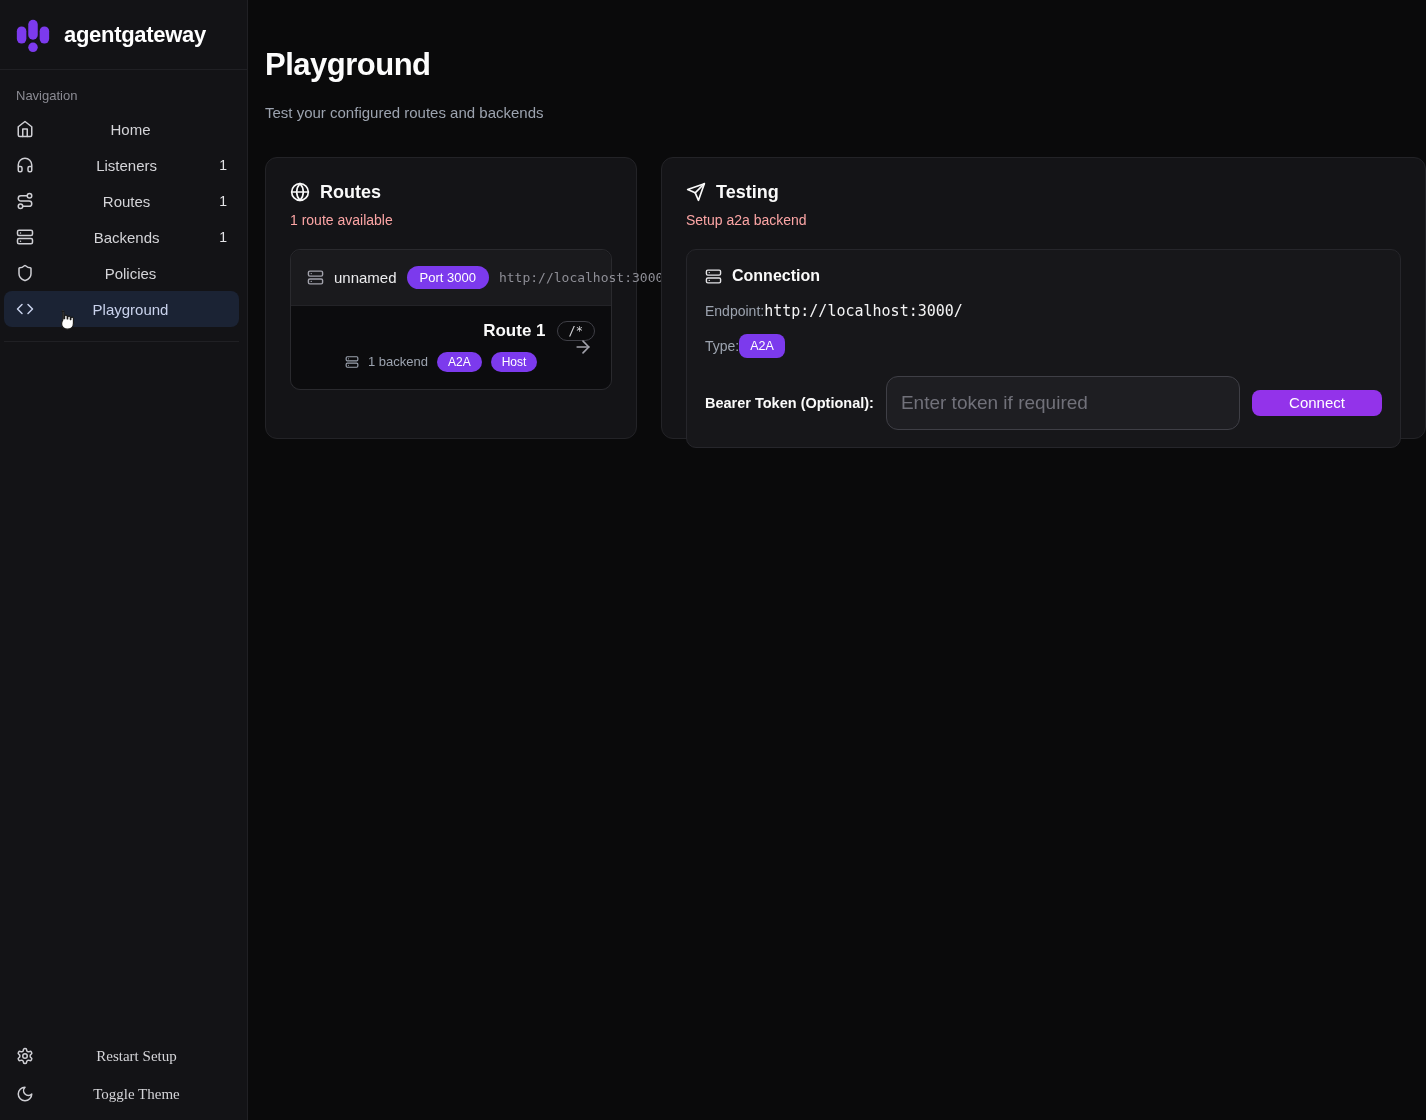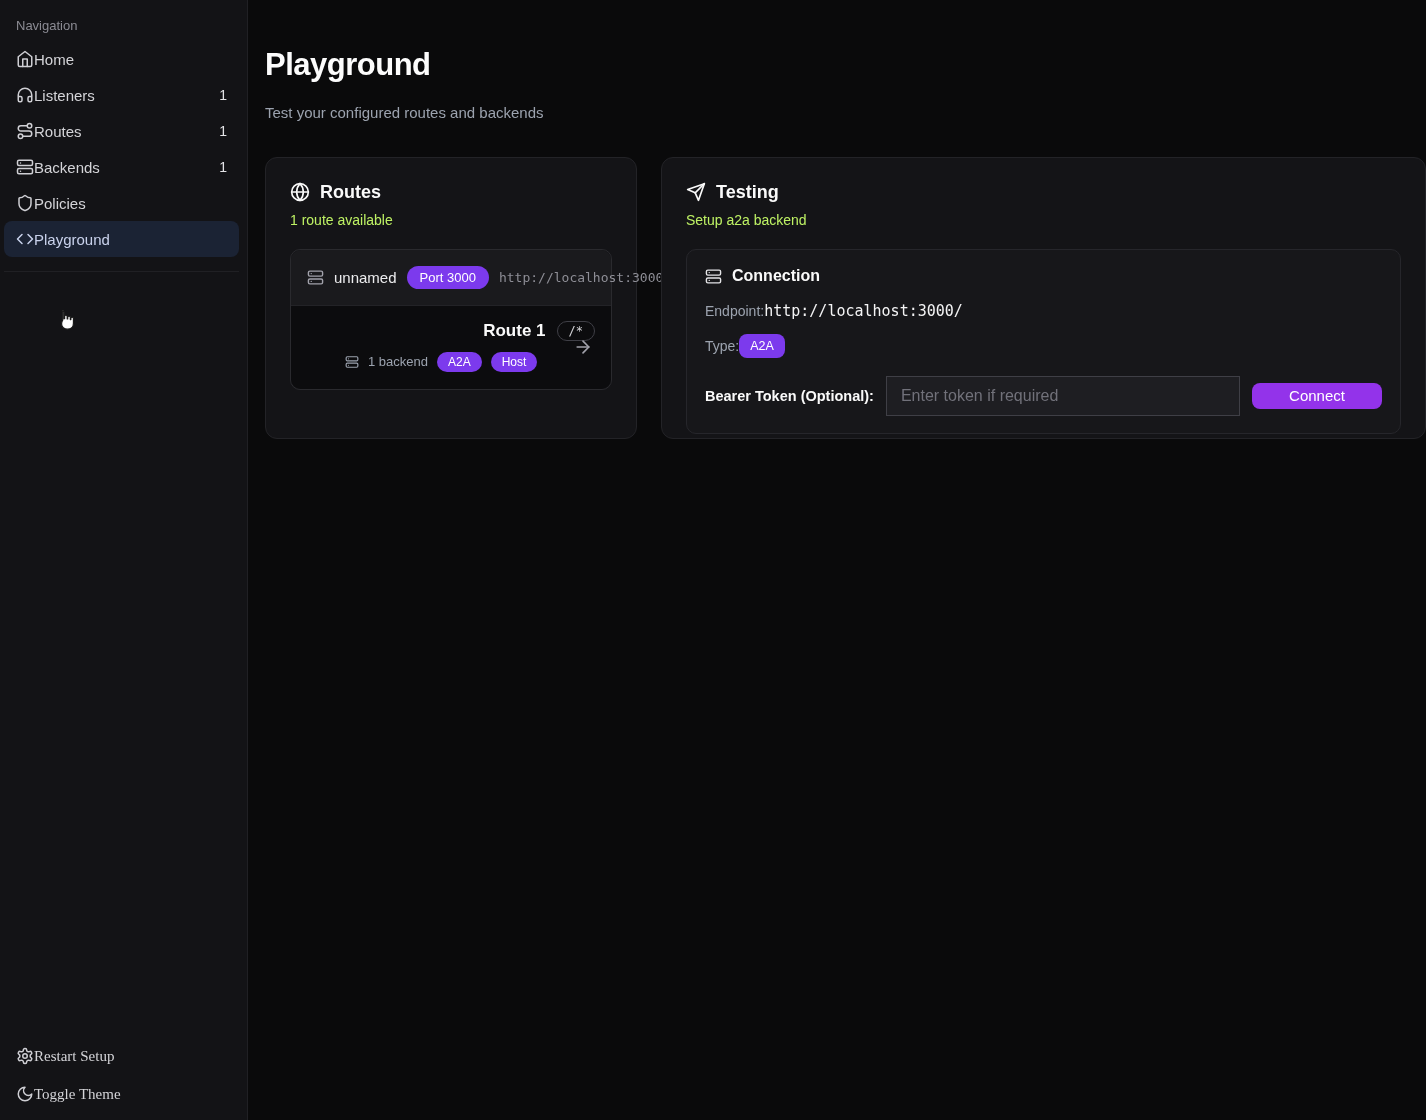--- a/index.html
+++ b/index.html
@@ -18,23 +18,24 @@
     display:flex; flex-direction:column;
   }
   .sidebar-header {
     height:70px; display:flex; align-items:center; gap:12px;
     padding:0 14px; border-bottom:1px solid #202024;
   }
   .brand-name { font-size:22px; font-weight:700; letter-spacing:-0.3px; color:#fff; }
   .nav-label { padding:18px 16px 8px; font-size:13px; color:#8b8b93; }
   .nav-list { padding:0 8px 0 4px; }
   .nav-item {
-    display:flex; align-items:center; height:36px;
+    display:flex; align-items:center; gap:12px; height:36px;
     padding:0 12px; border-radius:8px; font-size:15px; color:#d4d4d8;
     cursor:pointer;
+    text-align:center;
   }
   .nav-item .nav-icon { color:#cfcfd4; flex:none; }
   .nav-item .nav-text { flex:1; }
   .nav-item .nav-count { font-size:14px; color:#e4e4e7; }
   .nav-item.active { background:#1b2334; color:#c9d2ec; }
   .nav-item.active .nav-icon { color:#c9d2ec; }
   .nav-sep { margin-top:14px; border-top:1px solid #202024; }
   .sidebar-footer { margin-top:auto; padding:6px 8px 6px 4px; }
   .sidebar-footer .nav-item { margin-bottom:2px;font-family:Liberation Serif, serif; }
 
@@ -45,21 +46,21 @@
 
   .cards { display:flex; gap:24px; margin-top:36px; }
   .card {
     background:#141417; border:1px solid #232327; border-radius:12px;
     padding:24px; height:282px;
   }
   .card-routes { width:372px; flex:none; }
   .card-testing { flex:1; min-width:0; }
   .card-title-row { display:flex; align-items:center; gap:10px; font-size:18px; font-weight:600; color:#fafafa; }
   .card-title-row .hd-icon { color:#fafafa; flex:none; }
-  .card-sub { margin-top:9px; font-size:14px; color:#bef264; }
+  .card-sub { margin-top:9px; font-size:14px; color:#fca5a5; }
 
   
   .listener-group { margin-top:21px; border:1px solid #2a2a2e; border-radius:10px; }
   .listener-head {
     display:flex; align-items:center; gap:10px; padding:16px;
     background:#1a1a1d; border-radius:10px 10px 0 0; white-space:nowrap; overflow:visible;
   }
   .listener-name { font-size:15px; font-weight:500; color:#ececee; }
   .badge-port {
     background:#7c3aed; color:#fff; font-size:13px; font-weight:500;
@@ -90,38 +91,49 @@
   }
   .conn-title-row { display:flex; align-items:flex-end; gap:10px; font-size:16px; font-weight:600; color:#fafafa; margin-bottom:17px; }
   .conn-title-row .hd-icon { color:#e4e4e7; }
   .conn-row { display:flex; align-items:center; justify-content:flex-start; margin-bottom:14px; }
   .conn-label { font-size:14px; color:#9ca3af; }
   .conn-value { font-family:"DejaVu Sans Mono", monospace; font-size:15px; color:#f4f4f5; }
   .badge-a2a { background:#7c3aed; color:#fff; font-size:12.5px; font-weight:500; padding:5px 11px; border-radius:8px; }
   .token-row { display:flex; align-items:center; gap:12px; margin-top:18px; }
   .token-label { font-size:14.5px; font-weight:600; color:#fafafa; white-space:nowrap; }
   .token-input {
-    flex:1; height:40px; background:#1e1e22; border:1px solid #3f3f46;
-    border-radius:0; color:#e4e4e7; padding:0 14px; font-size:16px;
+    flex:1; height:54px; background:#1e1e22; border:1px solid #3f3f46;
+    border-radius:12px; color:#e4e4e7; padding:0 14px; font-size:19px;
     font-family:"Liberation Sans", sans-serif; outline:none;
   }
   .token-input::placeholder { color:#71717a; }
   .connect-btn {
     height:26px; min-width:130px; padding:0 24px; background:#9333ea; border:none;
     border-radius:8px; color:#fff; font-size:15px; font-weight:500; cursor:pointer;
     font-family:"Liberation Sans", sans-serif;
   }
 
   
   .cursor { position:absolute; left:55px; top:308px; pointer-events:none; z-index:10; }
 </style>
 </head>
 <body>
 
 <aside class="sidebar">
+  <div class="sidebar-header">
+    <span>
+      <svg width="38" height="38" viewBox="0 0 40 40" fill="#7c3aed">
+        <rect x="3" y="11" width="10" height="18" rx="5"></rect>
+        <rect x="15" y="4" width="10" height="21" rx="5"></rect>
+        <rect x="27" y="11" width="10" height="18" rx="5"></rect>
+        <circle cx="20" cy="33" r="5"></circle>
+      </svg>
+    </span>
+    <span class="brand-name">agentgateway</span>
+  </div>
 
   <div class="nav-label">Navigation</div>
 
   <nav class="nav-list">
     <div class="nav-item">
       <span class="nav-icon">
         <svg width="18" height="18" viewBox="0 0 24 24" fill="none" stroke="currentColor" stroke-width="2" stroke-linecap="round" stroke-linejoin="round">
             <path d="m3 9 9-7 9 7v11a2 2 0 0 1-2 2H5a2 2 0 0 1-2-2z"></path>
             <polyline points="9 22 9 12 15 12 15 22"></polyline>
           </svg>

